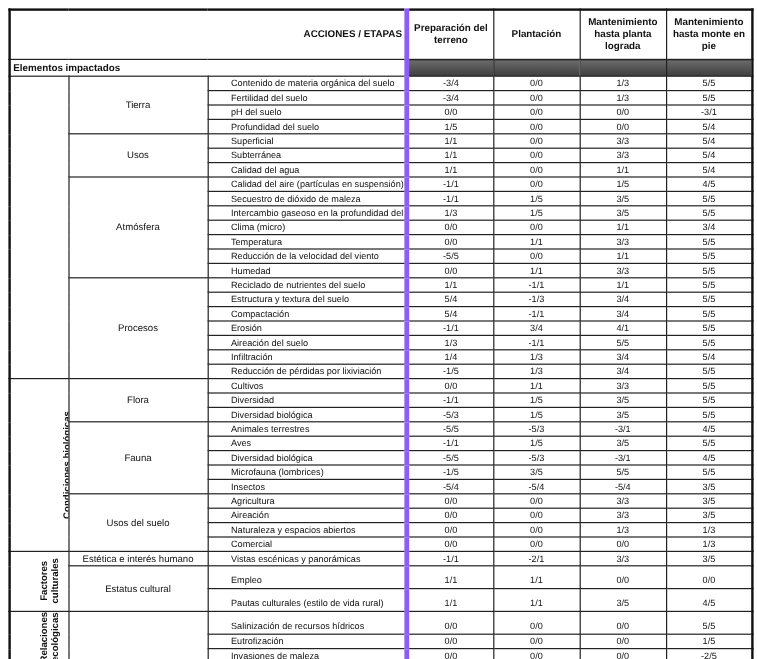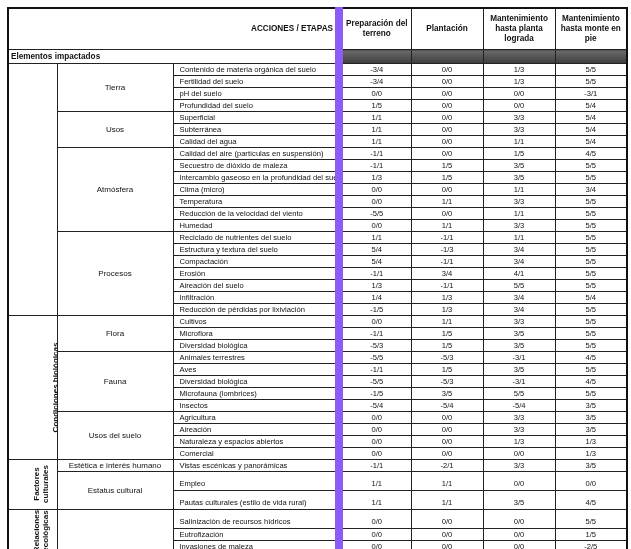--- a/index.html
+++ b/index.html
@@ -8,24 +8,24 @@
   table { border-collapse:collapse; width:619px; table-layout:fixed; font-size:7.6px; }
   td, th { border:1px solid #222; padding:0 2px; line-height:11px; height:11px; overflow:hidden; white-space:nowrap; }
   .hdr th { font-weight:bold; font-size:8.2px; line-height:10px; height:40px; text-align:center; vertical-align:middle; white-space:normal; }
   .hdr th.acc { text-align:right; padding-right:2px; }
   .sub td { font-weight:bold; font-size:8.2px; height:13px; }
   .sub td.dark { background:linear-gradient(#6a6a6a,#3e3e3e); }
   .cat { text-align:center; vertical-align:middle; }
   .cat span { display:inline-block; transform:rotate(-90deg); white-space:nowrap; font-weight:bold; font-size:8px; }
   .cat span.two { white-space:normal; line-height:9px; width:60px; text-align:center; }
   .grp { text-align:center; vertical-align:middle; font-size:8px;margin-left:18px; }
-  .el { text-align:left; padding-left:6px; }
+  .el { text-align:left; padding-left:19px; }
   .v { text-align:center; }
   .tall td.el, .tall td.v { height:17px; vertical-align:bottom; padding-bottom:1px; }
-  .thick-l { border-left:8px solid #8b5cf6; }
+  .thick-l { border-left:4px solid #8b5cf6; }
   table { border:2px solid #111; }
 </style>
 </head>
 <body>
 
 <div id="wrap">
   <table>
     <colgroup>
       <col style="width:49px">
       <col style="width:116px">
@@ -207,21 +207,21 @@
         <tr>
           <td class="cat" rowspan="12"><span>Condiciones biológicas</span></td>
           <td class="grp" rowspan="3">Flora</td>
           <td class="el">Cultivos</td>
           <td class="v thick-l">0/0</td>
           <td class="v">1/1</td>
           <td class="v">3/3</td>
           <td class="v">5/5</td>
         </tr>
         <tr>
-          <td class="el">Microflora</td>
+          <td class="el">Diversidad</td>
           <td class="v thick-l">-1/1</td>
           <td class="v">1/5</td>
           <td class="v">3/5</td>
           <td class="v">5/5</td>
         </tr>
         <tr>
           <td class="el">Diversidad biológica</td>
           <td class="v thick-l">-5/3</td>
           <td class="v">1/5</td>
           <td class="v">3/5</td>

